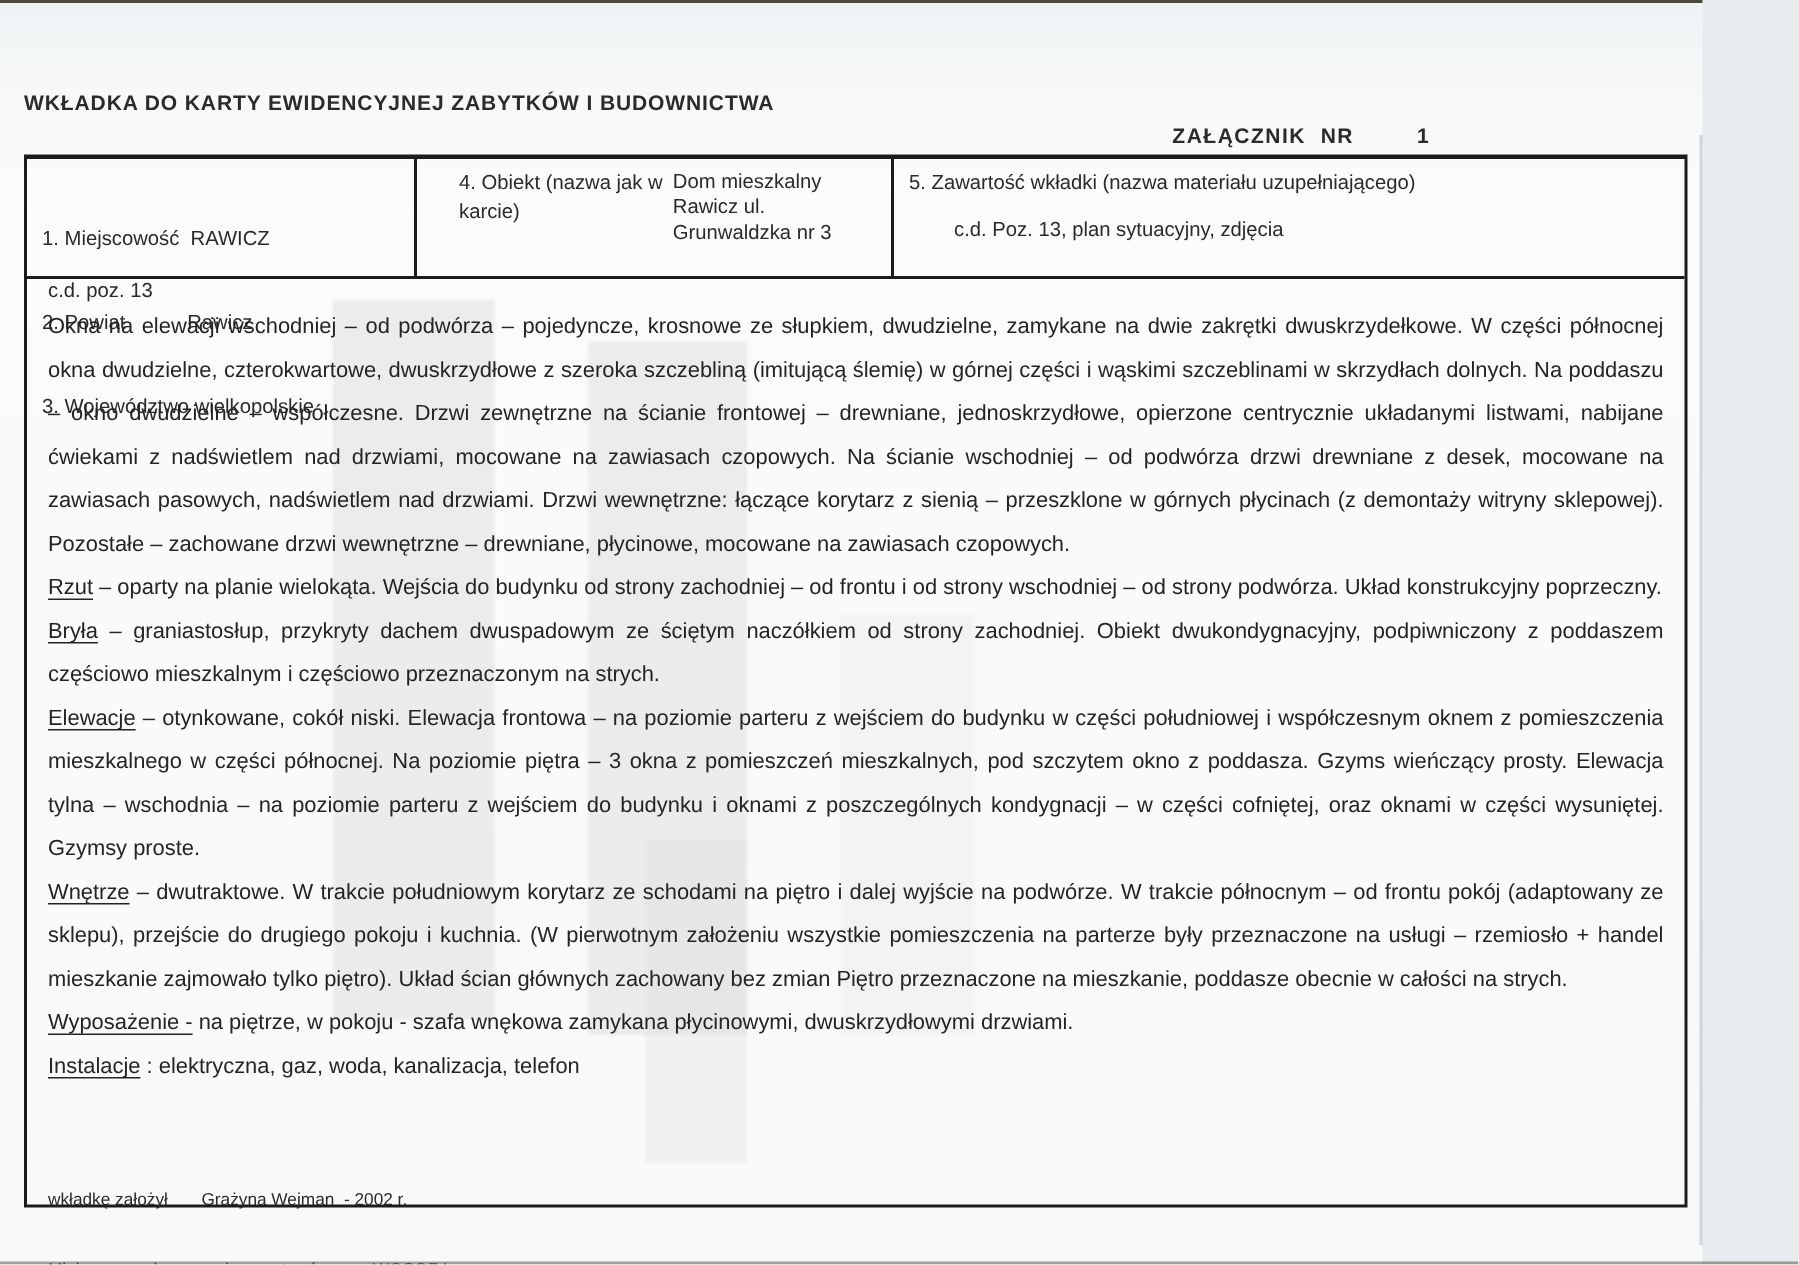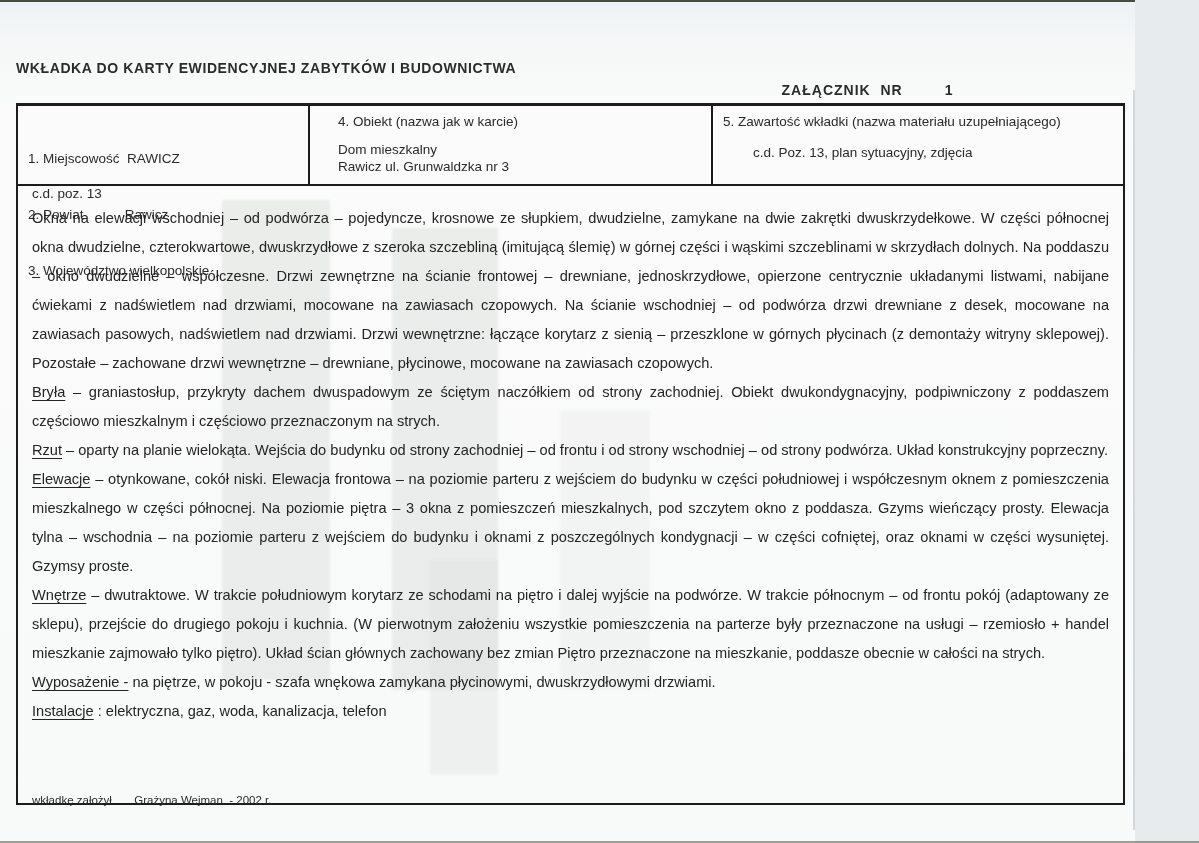--- a/index.html
+++ b/index.html
@@ -31,22 +31,22 @@
     font-size: 14px; font-weight: bold; letter-spacing: 1px; color: #2b2b2b; white-space: pre-wrap; text-align: center;
   }
   .attachment-no { margin-left: 42px; }
 
   .form-table {
     position: absolute; left: 16px; top: 103px; width: 1109px; height: 702px;
     border: 2px solid #1c1c1c; border-top-width: 3px;
   }
   .header-row { display: flex; height: 80px; border-bottom: 2px solid #1c1c1c; }
   .cell { padding: 7px 10px; font-size: 13.5px; line-height: 1.38; color: #2a2a2a; }
-  .cell-location { width: 292px; border-right: 2px solid #1c1c1c; white-space: pre-wrap; }
-  .cell-object { width: 403px; border-right: 2px solid #1c1c1c; display: flex; flex-direction: column; justify-content: space-between; padding-left: 28px; }
+  .cell-location { width: 260px; border-right: 2px solid #1c1c1c; white-space: pre-wrap; }
+  .cell-object { width: 318px; border-right: 2px solid #1c1c1c; display: flex; flex-direction: row; justify-content: space-between; padding-left: 28px; }
   .cell-object .obj-values { line-height: 1.25; padding-bottom: 1px; }
   .cell-contents { flex: 1; }
   .cell-contents .contents-value { margin-top: 12px; margin-left: 30px; }
 
   .body-area { position: relative; height: 620px; padding: 0 14px 0 14px; }
   .cd-heading { font-size: 13.5px; margin-bottom: 3px; color: #2a2a2a; }
   .body-area p {
     font-size: 14.6px; line-height: 29px; text-align: justify; color: #242424;
     margin: 0;
   }
@@ -100,23 +100,23 @@
         <div class="contents-value">c.d. Poz. 13, plan sytuacyjny, zdjęcia</div>
       </div>
 
     </div>
 
     <div class="body-area">
       <div class="cd-heading">c.d. poz. 13</div>
 
       <p><span class="lead"></span><span>Okna na elewacji wschodniej – od podwórza – pojedyncze, krosnowe ze słupkiem, dwudzielne, zamykane na dwie zakrętki dwuskrzydełkowe. W części północnej okna dwudzielne, czterokwartowe, dwuskrzydłowe z szeroka szczebliną (imitującą ślemię) w górnej części i wąskimi szczeblinami w skrzydłach dolnych. Na poddaszu – okno dwudzielne – współczesne. Drzwi zewnętrzne na ścianie frontowej – drewniane, jednoskrzydłowe, opierzone centrycznie układanymi listwami, nabijane ćwiekami z nadświetlem nad drzwiami, mocowane na zawiasach czopowych. Na ścianie wschodniej – od podwórza drzwi drewniane z desek, mocowane na zawiasach pasowych, nadświetlem nad drzwiami. Drzwi wewnętrzne: łączące korytarz z sienią – przeszklone w górnych płycinach (z demontaży witryny sklepowej). Pozostałe – zachowane drzwi wewnętrzne – drewniane, płycinowe, mocowane na zawiasach czopowych.</span></p>
 
+      <p><span class="lead">Rzut</span><span> – oparty na planie wielokąta. Wejścia do budynku od strony zachodniej – od frontu i od strony wschodniej – od strony podwórza. Układ konstrukcyjny poprzeczny.</span></p>
+
       <p><span class="lead">Bryła</span><span> – graniastosłup, przykryty dachem dwuspadowym ze ściętym naczółkiem od strony zachodniej. Obiekt dwukondygnacyjny, podpiwniczony z poddaszem częściowo mieszkalnym i częściowo przeznaczonym na strych.</span></p>
-
-      <p><span class="lead">Rzut</span><span> – oparty na planie wielokąta. Wejścia do budynku od strony zachodniej – od frontu i od strony wschodniej – od strony podwórza. Układ konstrukcyjny poprzeczny.</span></p>
 
       <p><span class="lead">Elewacje</span><span> – otynkowane, cokół niski. Elewacja frontowa – na poziomie parteru z wejściem do budynku w części południowej i współczesnym oknem z pomieszczenia mieszkalnego w części północnej. Na poziomie piętra – 3 okna z pomieszczeń mieszkalnych, pod szczytem okno z poddasza. Gzyms wieńczący prosty. Elewacja tylna – wschodnia – na poziomie parteru z wejściem do budynku i oknami z poszczególnych kondygnacji – w części cofniętej, oraz oknami w części wysuniętej. Gzymsy proste.</span></p>
 
       <p><span class="lead">Wnętrze</span><span> – dwutraktowe. W trakcie południowym korytarz ze schodami na piętro i dalej wyjście na podwórze. W trakcie północnym – od frontu pokój (adaptowany ze sklepu), przejście do drugiego pokoju i kuchnia. (W pierwotnym założeniu wszystkie pomieszczenia na parterze były przeznaczone na usługi – rzemiosło + handel mieszkanie zajmowało tylko piętro). Układ ścian głównych zachowany bez zmian Piętro przeznaczone na mieszkanie, poddasze obecnie w całości na strych.</span></p>
 
       <p><span class="lead">Wyposażenie -</span><span> na piętrze, w pokoju - szafa wnękowa zamykana płycinowymi, dwuskrzydłowymi drzwiami.</span></p>
 
       <p><span class="lead">Instalacje</span><span> : elektryczna, gaz, woda, kanalizacja, telefon</span></p>
     </div>
 

